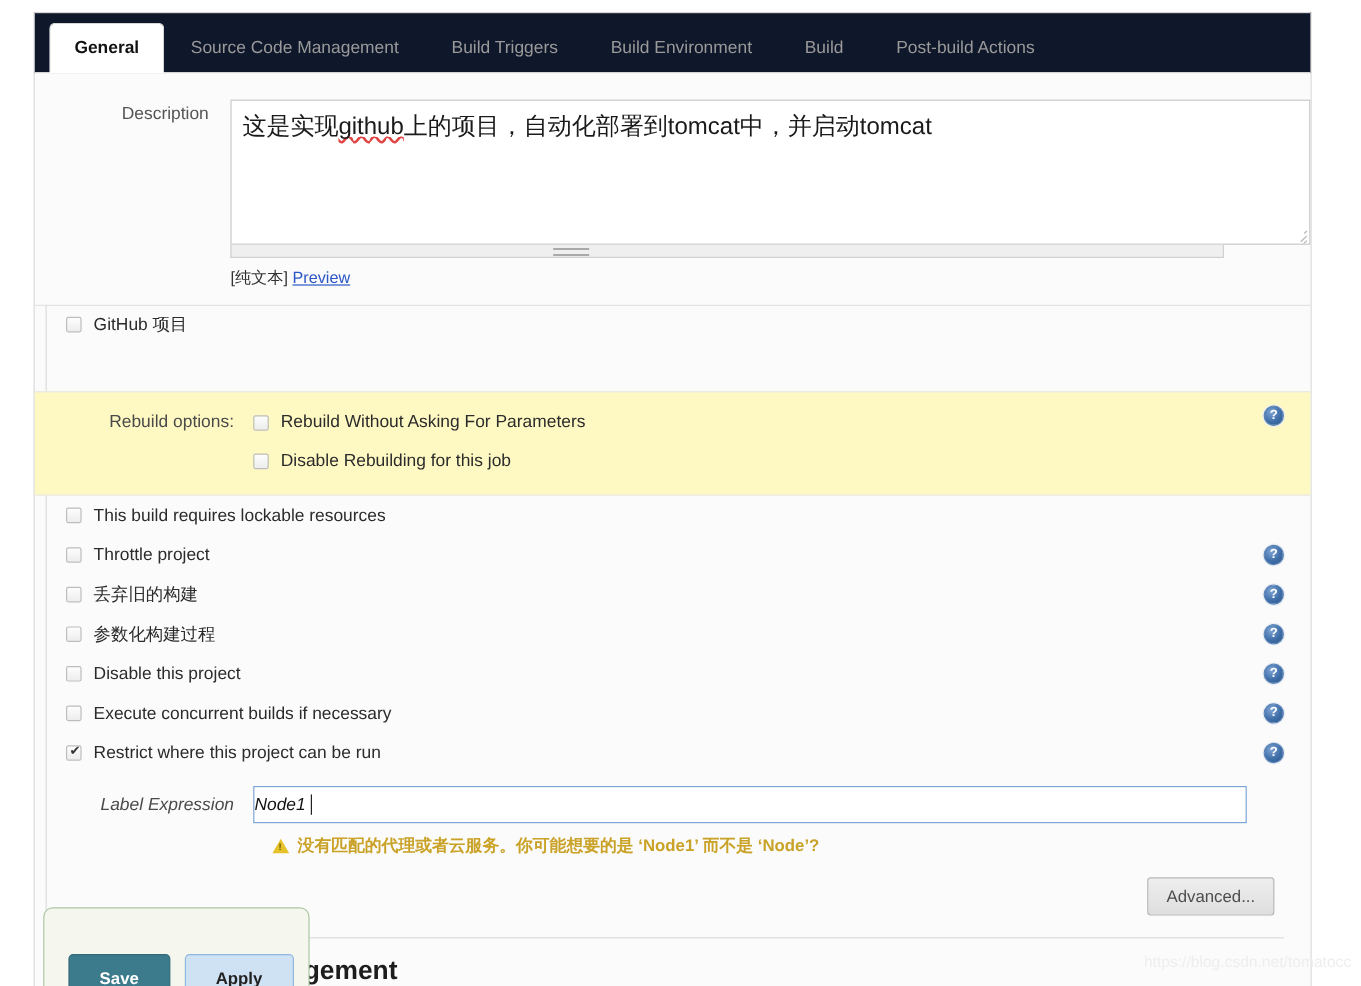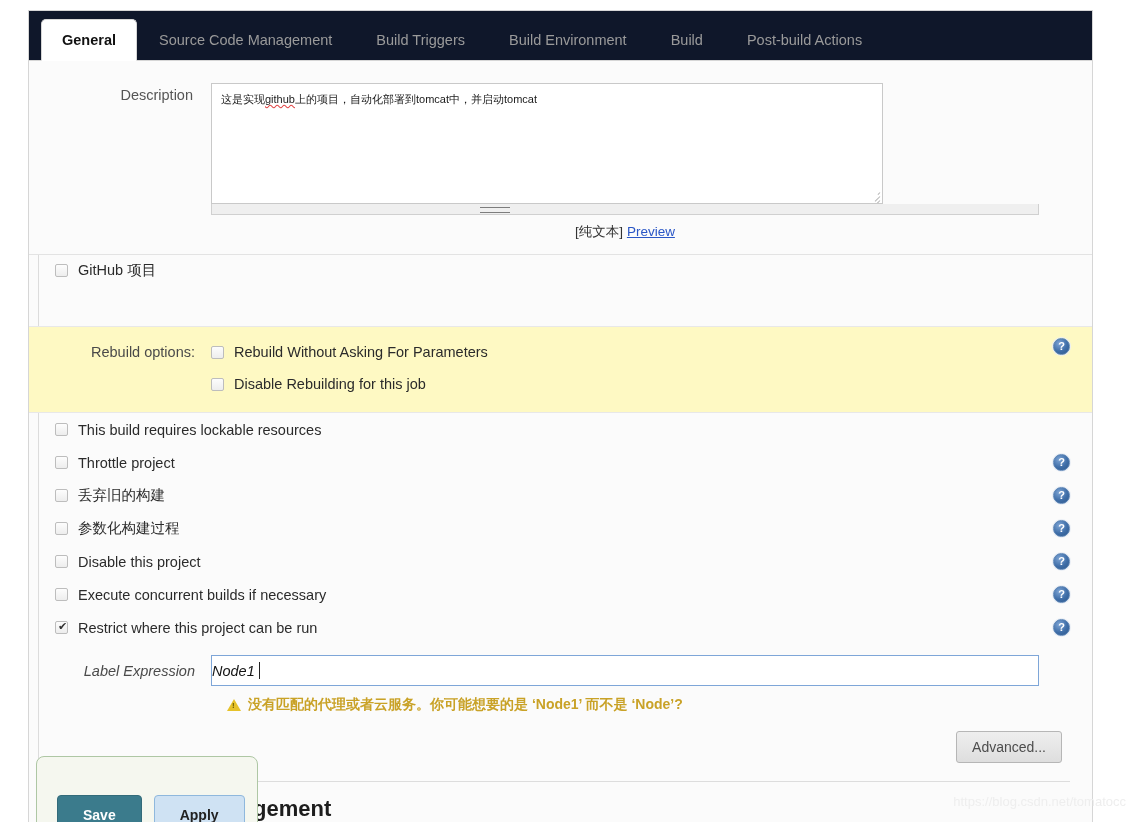--- a/index.html
+++ b/index.html
@@ -85,27 +85,27 @@
     font-size: 14.5px;
     color: #555;
     text-align: right;
     padding-right: 18px;
     padding-top: 4px;
     box-sizing: border-box;
   }
   .desc-field { position: relative; }
   .textarea-box {
     position: relative;
-    width: 672px;
+    width: 900px;
     height: 121px;
     background: #ffffff;
     border: 1px solid #c9c9c9;
     box-sizing: border-box;
     padding: 8px 9px;
-    font-size: 11px;
+    font-size: 20px;
     color: #1a1a1a;
     line-height: 1.45;
     overflow: hidden;
   }
   .spell {
     text-decoration: underline wavy #e04343;
     text-decoration-skip-ink: none;
   }
   .resize-grip {
     position: absolute;
@@ -139,21 +139,20 @@
     margin-left: -145px;
     width: 30px;
     height: 4px;
     border-top: 1px solid #7d7d7d;
     border-bottom: 1px solid #7d7d7d;
   }
   .under-text {
     padding-top: 8px;
     font-size: 13.5px;
     color: #333;
-    text-align: center;
   }
   .under-text a {
     color: #2a56c6;
     text-decoration: underline;
     cursor: pointer;
   }
 
   
   .optblock {
     position: relative;

